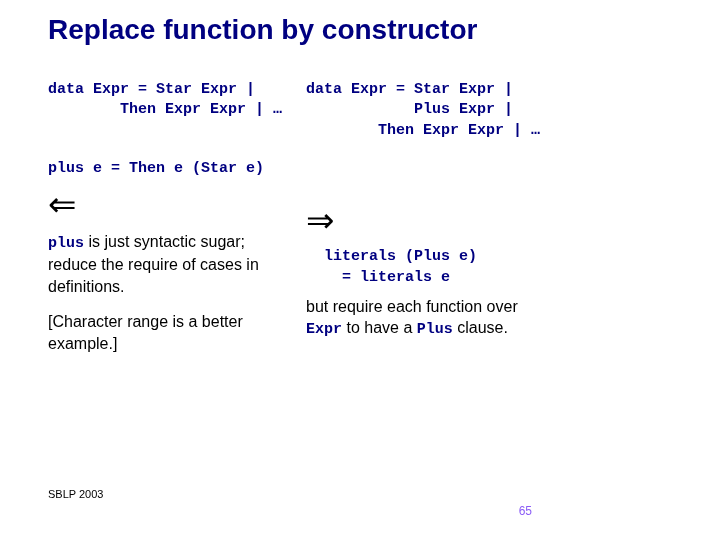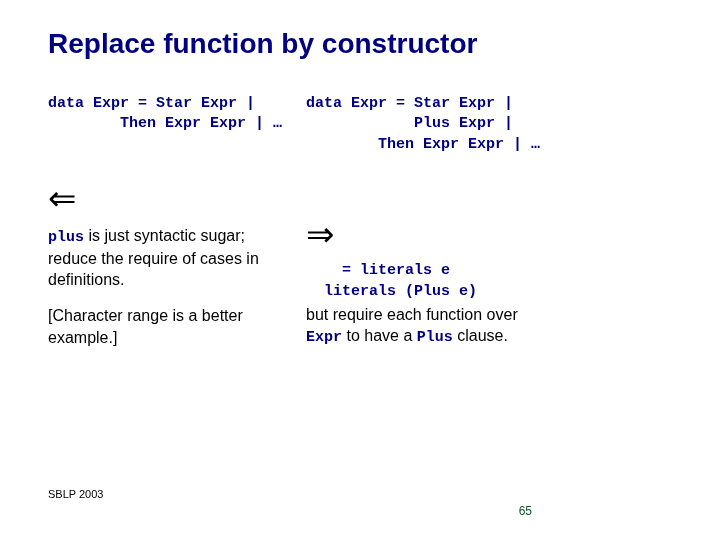--- a/index.html
+++ b/index.html
@@ -9,21 +9,21 @@
     height: 540px;
     background: #fff;
     font-family: Verdana, Geneva, sans-serif;
     color: #000;
   }
   .slide {
     position: relative;
     width: 580px;
     height: 540px;
     box-sizing: border-box;
-    padding: 28px 48px 0 48px;
+    padding: 14px 48px 0 48px;
   }
   .title {
     color: #000080;
     font-size: 28px;
     font-weight: bold;
     margin: 0 0 34px 0;
   }
   .cols {
     display: flex;
     gap: 24px;
@@ -73,21 +73,21 @@
     left: 48px;
     bottom: 40px;
     font-size: 11px;
     color: #000;
   }
   .footer-right {
     position: absolute;
     right: 48px;
     bottom: 22px;
     font-size: 12px;
-    color: #14532d;
+    color: #8b5cf6;
   }
   .para {
     margin: 0 0 14px 0;
   }
   .spacer28 { height: 28px; }
 </style>
 </head>
 <body>
 
 <div class="slide">
@@ -95,44 +95,45 @@
   <h1 class="title">Replace function by constructor</h1>
 
   <div class="cols">
 
     <div class="col">
       <div class="codeblock">
         <div class="code">data Expr = Star Expr |</div>
         <div class="code">        Then Expr Expr | …</div>
       </div>
       <div class="spacer28"></div>
+      <div class="code">plus e = Then e (Star e)</div>
 
       <div class="arrow">⇐</div>
 
       <p class="para body">
         <span class="code-inline">plus</span><span> is just syntactic sugar; reduce the require of cases in definitions.</span>
       </p>
 
       <p class="para body">[Character range is a better example.]</p>
     </div>
 
     <div class="col">
       <div class="codeblock">
         <div class="code">data Expr = Star Expr |</div>
         <div class="code">            Plus Expr |</div>
         <div class="code">        Then Expr Expr | …</div>
       </div>
       <div style="height:44px"></div>
 
       <div class="arrow">⇒</div>
 
+      <div class="indent-code">literals (Plus e)</div>
       <div class="indent-code">  = literals e</div>
-      <div class="indent-code">literals (Plus e)</div>
 
-      <p class="para body" style="margin-top:2px">
+      <p class="para body" style="margin-top:8px">
         <span>but require each function over </span><span class="code-inline">Expr</span><span> to have a </span><span class="code-inline">Plus</span><span> clause.</span>
       </p>
     </div>
 
   </div>
 
   <div class="footer-left">SBLP 2003</div>
   <div class="footer-right">65</div>
 
 </div>

